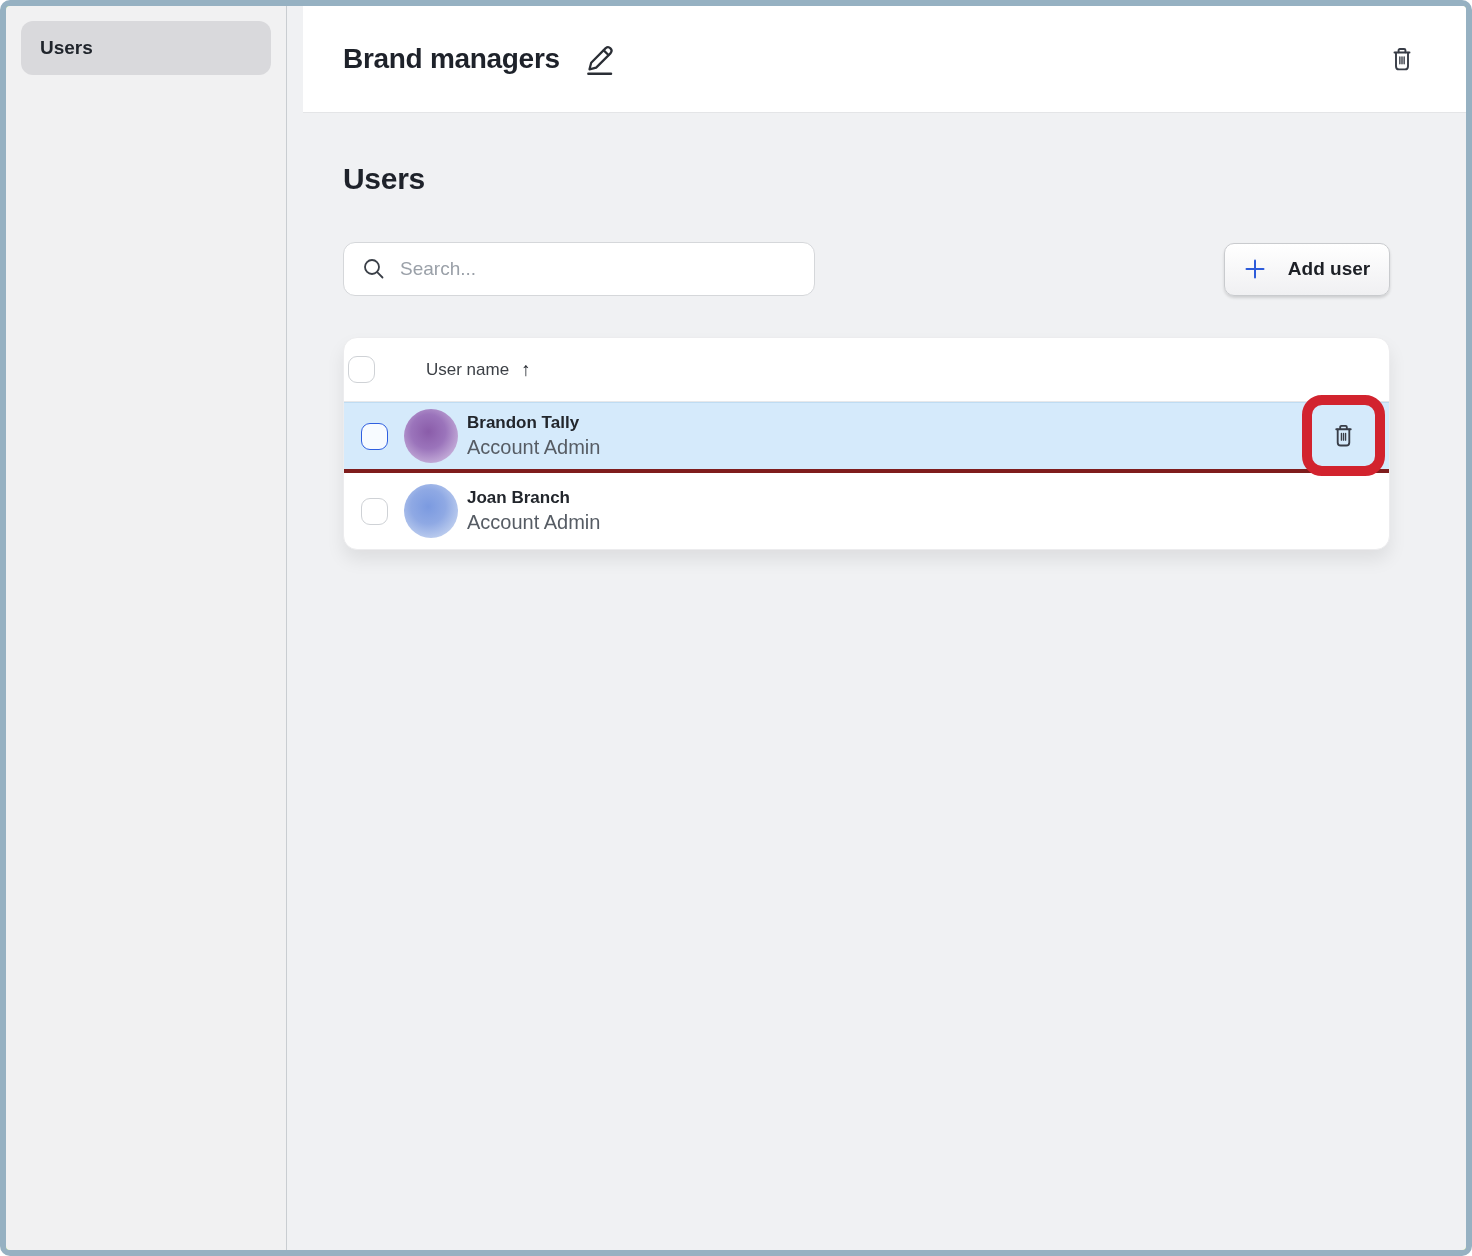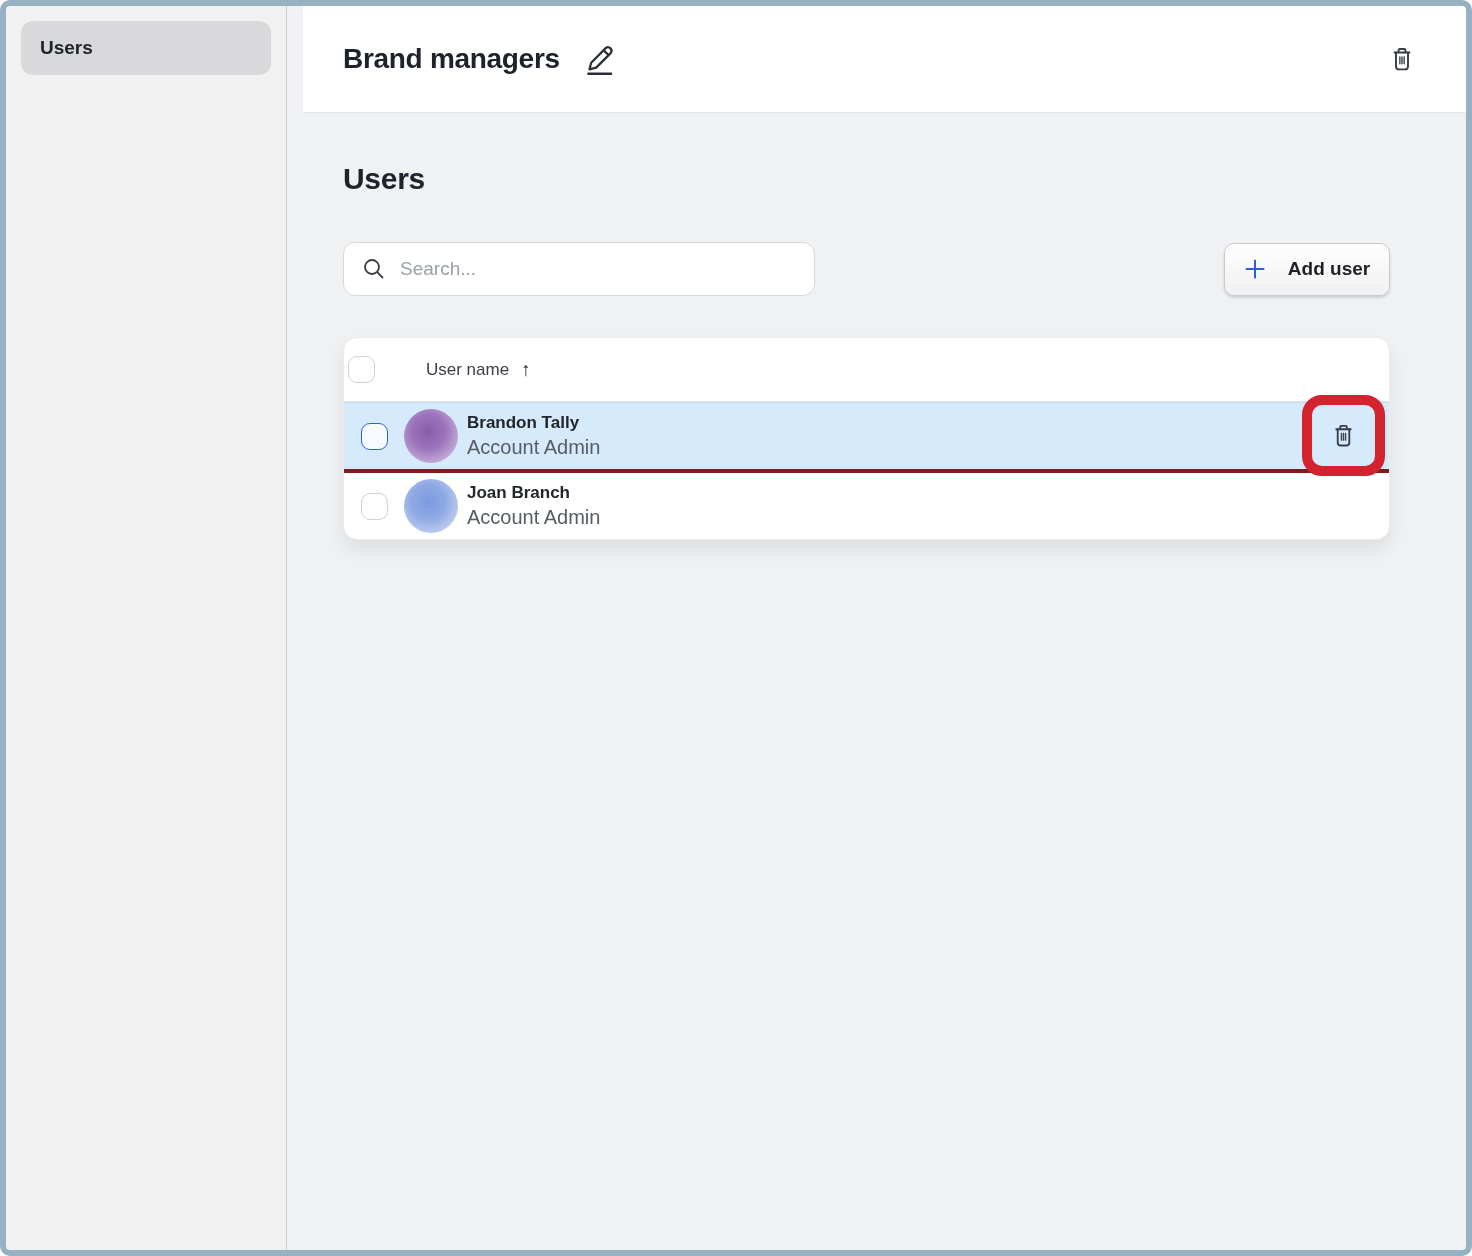--- a/index.html
+++ b/index.html
@@ -109,21 +109,21 @@
   .col-sort {
     background: none; border: none; cursor: pointer;
     display: flex; align-items: center; gap: 12px;
     margin-left: 19px;
     font-family: "Liberation Sans", sans-serif;
     font-size: 17px; color: #3c4046;
   }
   .sort-arrow { font-size: 19px; color: #2a2e35; }
 
   .user-row {
-    height: 66px;
+    height: 76px;
     display: flex; align-items: center;
     padding-left: 17px;
     cursor: pointer;
   }
   .user-row[data-state="highlighted"] {
     height: 71px;
     background: #d5eafb;
     border-top: 1px solid #bfdcf2;
     border-bottom: 4px solid #7f1d1d;
   }

